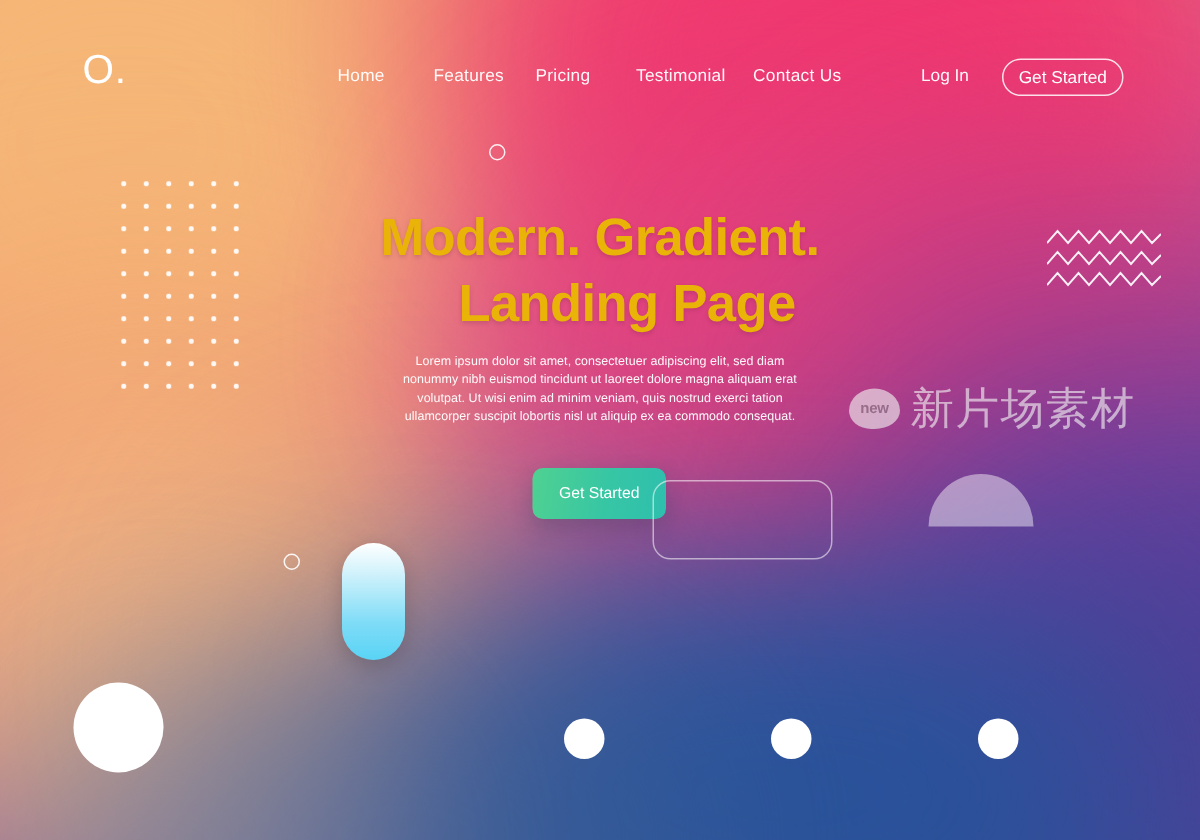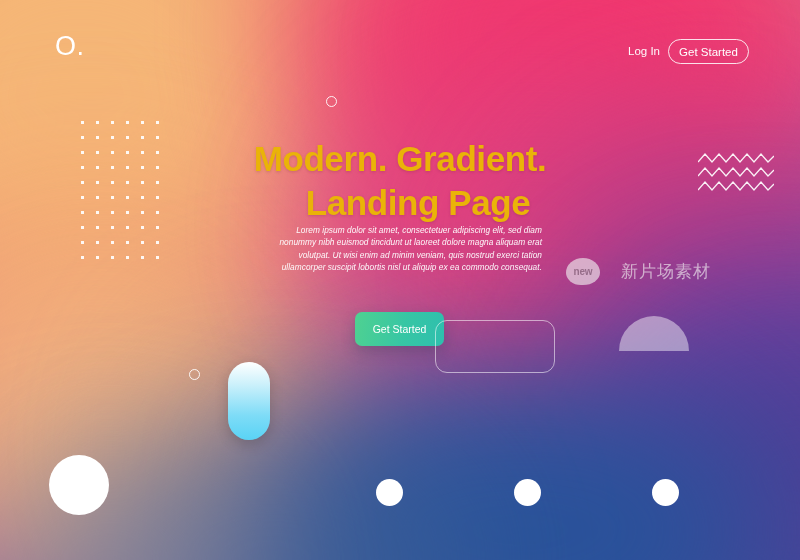--- a/index.html
+++ b/index.html
@@ -76,21 +76,20 @@
   .navlink.n2 { width: 67px; }
   .navlink.n3 { width: 78px; }
   .navlink.n4 { width: 78px; }
   .login {
     position: absolute;
     left: 614px; top: 45px;
     color: rgba(255,255,255,.96);
     font-size: 11.5px;
     text-decoration: none;
     white-space: nowrap;
-    margin-left: 14px;
   }
   .nav-cta {
     position: absolute;
     left: 668px; top: 39px;
     width: 81px; height: 25px;
     border: 1px solid rgba(255,255,255,.85);
     border-radius: 14px;
     color: #fff;
     font-size: 11.5px;
     background: transparent;
@@ -174,28 +173,27 @@
     font-size: 35px;
     font-weight: 700;
     line-height: 44px;
     letter-spacing: -0.4px;
     font-stretch: condensed;
     text-shadow: 0 1px 3px rgba(90,30,70,.22);
   }
   .headline .l2 { display: block; padding-left: 36px; }
   .subtext {
     position: absolute;
-    left: 258px; top: 224px;
+    left: 258px; top: 234px;
     width: 284px;
-    text-align: right;
+    text-align: center;
     color: rgba(255,255,255,.96);
     font-size: 8.3px;
     line-height: 12.4px;
     letter-spacing: .05px;
-    font-style: italic;
   }
 
   .cta-row {
     position: absolute;
     left: 355px; top: 312px;
   }
   .cta-green {
     position: absolute;
     left: 0; top: 0;
     width: 89px; height: 34px;
@@ -220,21 +218,21 @@
     background: transparent;
     cursor: pointer;
   }
 
   
   .watermark {
     position: absolute;
     left: 566px; top: 258px;
     display: flex;
     align-items: center;
-    gap: 21px;
+    gap: 7px;
     z-index: 15;
     opacity: .62;
     justify-content: center;
   }
   .wm-badge {
     position: relative;
     width: 34px; height: 27px;
     background: #f2f2f2;
     border-radius: 50% 50% 50% 44% / 55% 55% 45% 45%;
     display: flex;
@@ -242,21 +240,21 @@
     justify-content: center;
   }
   .wm-badge span {
     color: #8a8a8a;
     font-size: 10px;
     font-weight: 700;
     letter-spacing: -.2px;
   }
   .wm-text {
     color: #f4f4f4;
-    font-size: 17px;
+    font-size: 29px;
     letter-spacing: 1px;
     line-height: 1;
     font-family: "DejaVu Sans", sans-serif;
   }
 </style>
 </head>
 <body>
 
 <div id="stage">
 
@@ -287,20 +285,27 @@
   <div class="ring ring-left"></div>
   <div class="dome"></div>
   <div class="capsule"></div>
   <div class="circle circle-big"></div>
   <div class="circle circle-s1"></div>
   <div class="circle circle-s2"></div>
   <div class="circle circle-s3"></div>
 
   <div class="navbar">
     <div class="logo">O.</div>
+    <div class="navlinks">
+      <a class="navlink n0" href="#">Home</a>
+      <a class="navlink n1" href="#">Features</a>
+      <a class="navlink n2" href="#">Pricing</a>
+      <a class="navlink n3" href="#">Testimonial</a>
+      <a class="navlink n4" href="#">Contact Us</a>
+    </div>
     <a class="login" href="#">Log In</a>
     <button class="nav-cta">Get Started</button>
   </div>
 
   <div class="hero">
     <div class="headline">
       <span class="l1">Modern. Gradient.</span>
       <span class="l2">Landing Page</span>
     </div>
     <div class="subtext">Lorem ipsum dolor sit amet, consectetuer adipiscing elit, sed diam nonummy nibh euismod tincidunt ut laoreet dolore magna aliquam erat volutpat. Ut wisi enim ad minim veniam, quis nostrud exerci tation ullamcorper suscipit lobortis nisl ut aliquip ex ea commodo consequat.</div>

